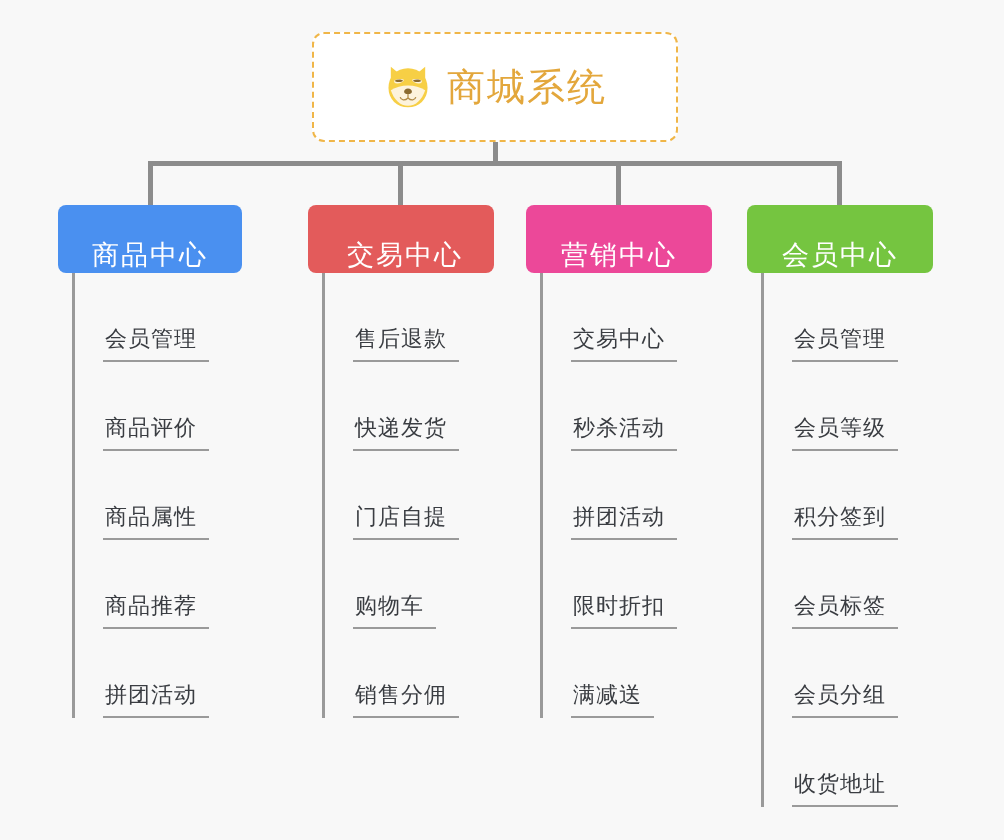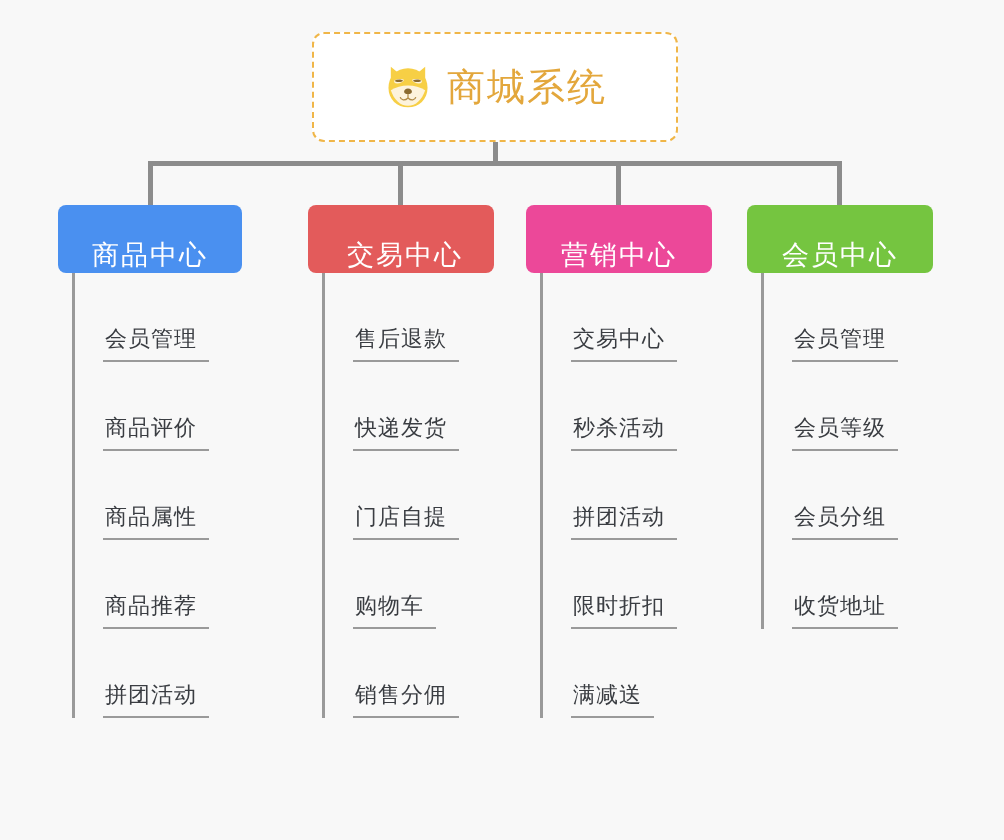--- a/index.html
+++ b/index.html
@@ -238,20 +238,26 @@
       <span>会员中心</span>
     </div>
     <ul class="leaf-list">
       <li class="leaf-item">
           <span class="leaf-label">会员管理</span>
         </li>
       <li class="leaf-item">
           <span class="leaf-label">会员等级</span>
         </li>
       <li class="leaf-item">
+          <span class="leaf-label">积分签到</span>
+        </li>
+      <li class="leaf-item">
+          <span class="leaf-label">会员标签</span>
+        </li>
+      <li class="leaf-item">
           <span class="leaf-label">会员分组</span>
         </li>
       <li class="leaf-item">
           <span class="leaf-label">收货地址</span>
         </li>
     </ul>
   </div>
 
 </div>
 

